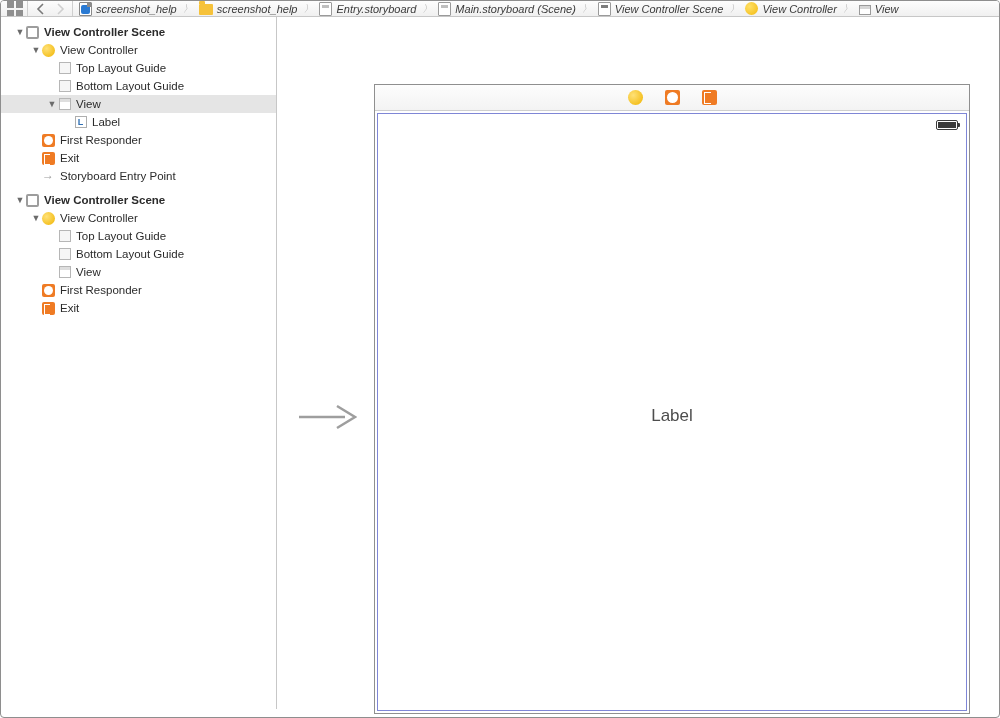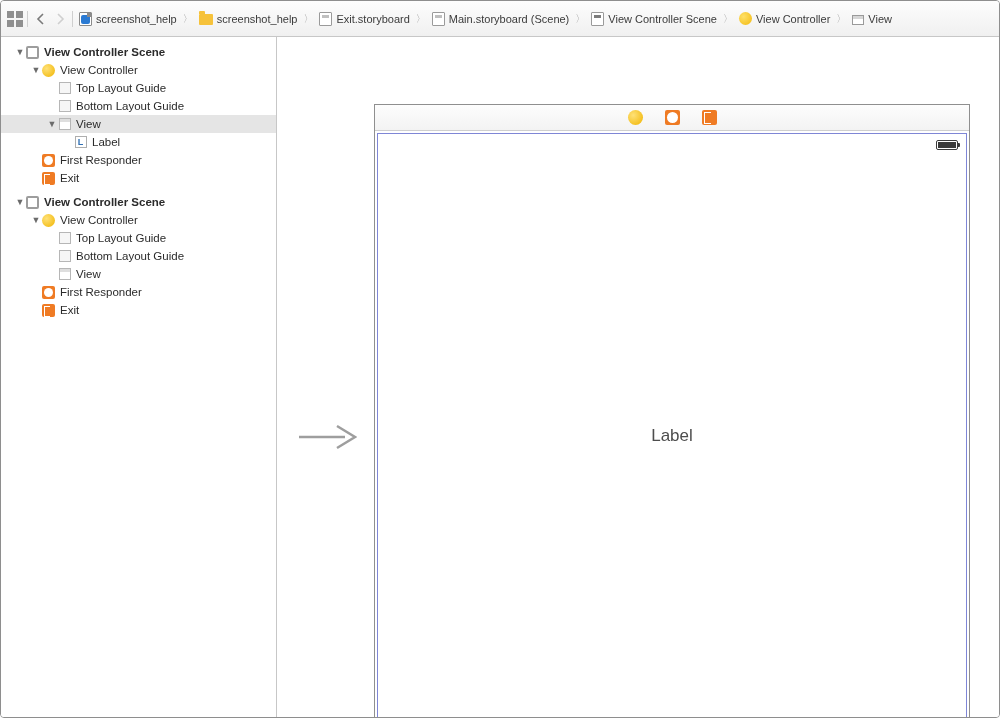--- a/index.html
+++ b/index.html
@@ -12,30 +12,31 @@
     width:1000px;
     height:718px;
     border:1px solid #8e8e8e;
     border-radius:4px;
     position:relative;
     overflow:hidden;
   }
 
   
   .jumpbar {
-    height:36px;
+    height:16px;
     display:flex;
     align-items:center;
     background:linear-gradient(#fdfdfd,#f0f0f0);
     border-bottom:1px solid #c7c7c7;
     padding:0 4px;
     font-size:11px;
     color:#3b3b3b;
     white-space:nowrap;
     overflow:hidden;
+    font-style:italic;
   }
   .jb-btn {
     width:20px; height:18px;
     display:flex; align-items:center; justify-content:center;
     color:#6d6d6d;
     cursor:default;
   }
   .jb-sep { width:1px; height:16px; background:#cfcfcf; margin:0 2px;}
   .jb-seg { display:flex; align-items:center; padding:0 4px; cursor:default;}
   .jb-seg .lbl { padding-left:4px; }
@@ -195,21 +196,21 @@
   <span class="chev">〉</span>
 
   <div class="jb-seg">
     <span class="ico ico-folder"></span>
     <span class="lbl">screenshot_help</span>
   </div>
   <span class="chev">〉</span>
 
   <div class="jb-seg">
     <span class="ico ico-sb"></span>
-    <span class="lbl">Exit.storyboard</span>
+    <span class="lbl">Entry.storyboard</span>
   </div>
   <span class="chev">〉</span>
 
   <div class="jb-seg">
     <span class="ico ico-sb"></span>
     <span class="lbl">Main.storyboard (Scene)</span>
   </div>
   <span class="chev">〉</span>
 
   <div class="jb-seg">
@@ -290,20 +291,28 @@
         </span>
       <span class="tx">First Responder</span>
     </div>
     <div class="row">
       <span class="indent" style="width:30px"></span>
       <span class="tri blank">▼</span>
       <span class="ic">
           <span class="oic exit"></span>
         </span>
       <span class="tx">Exit</span>
+    </div>
+    <div class="row">
+      <span class="indent" style="width:30px"></span>
+      <span class="tri blank">▼</span>
+      <span class="ic">
+          <span class="oic entry"></span>
+        </span>
+      <span class="tx">Storyboard Entry Point</span>
     </div>
 
     <div class="row bold" style="margin-top:6px">
       <span class="indent" style="width:14px"></span>
       <span class="tri">▼</span>
       <span class="ic">
           <span class="oic scene"></span>
         </span>
       <span class="tx">View Controller Scene</span>
     </div>

